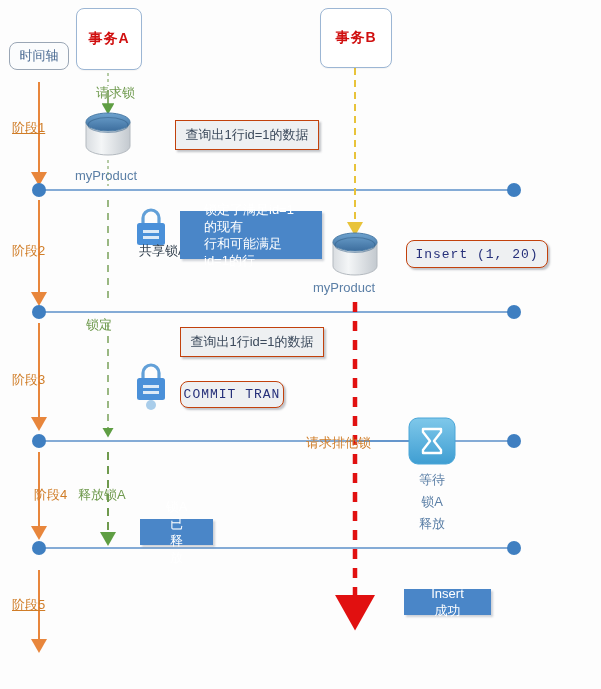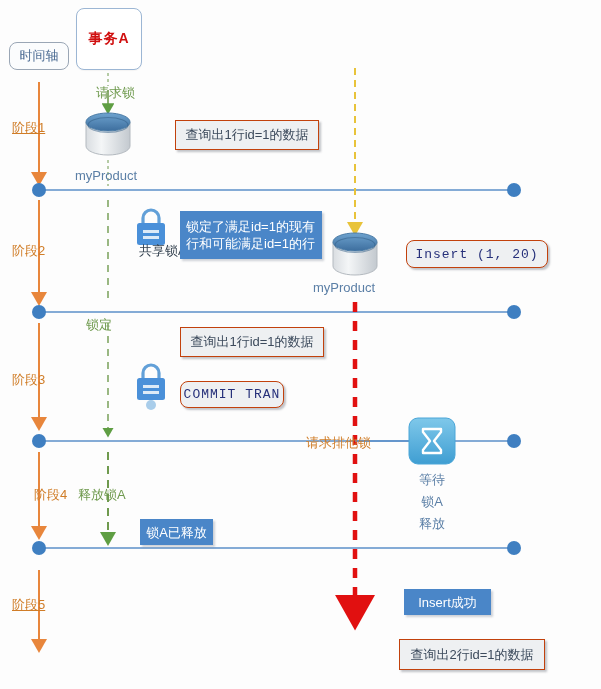--- a/index.html
+++ b/index.html
@@ -32,21 +32,21 @@
     color:#3c4a5c;font-size:13px;
     display:flex;align-items:center;justify-content:center;
     box-shadow:2px 2px 2px rgba(120,125,135,.45);
     white-space:nowrap;
   }
   .graybox.mono{font-family:"Liberation Mono","DejaVu Sans Mono",monospace;color:#26307a;letter-spacing:1px;border-radius:8px;}
   
   .bluebox{
     background:#4a86c8;color:#ffffff;font-size:13px;line-height:17px;
     display:flex;align-items:center;justify-content:center;
-    text-align:center;padding:2px 6px;box-sizing:border-box;
+    text-align:center;padding:2px 24px;box-sizing:border-box;
     box-shadow:2px 2px 2px rgba(120,130,145,.35);
   }
   .bluebox.left{justify-content:flex-start;text-align:left;}
   
   .lbl{font-size:13px;white-space:nowrap;}
   .lbl-green{color:#6f9a4e;}
   .lbl-orange{color:#d07d28;}
   .lbl-blue{color:#5b7fa6;}
   .stack{line-height:19px;text-align:center;color:#5b7fa6;font-size:13px;}
 
@@ -157,20 +157,23 @@
 
     <g transform="translate(409,418)">
       <rect x="0" y="0" width="46" height="46" rx="9" fill="url(#hgGrad)" stroke="#4aa6d8" stroke-width="1"></rect>
       <path d="M14,11 L32,11 L32,14 L25,23 L32,32 L32,35 L14,35 L14,32 L21,23 L14,14 Z" fill="none" stroke="#ffffff" stroke-width="2.4" stroke-linejoin="round"></path>
     </g>
   </svg>
 
   <div class="txbox" style="left:76px;top:8px;width:64px;height:60px;">
     <span>事务A</span>
   </div>
+  <div class="txbox" style="left:320px;top:8px;width:70px;height:58px;">
+    <span>事务B</span>
+  </div>
 
   <div class="axisbox" style="left:9px;top:42px;width:58px;height:26px;border-radius:8px;">
     <span>时间轴</span>
   </div>
 
   <div class="lbl lbl-orange" style="left:12px;top:119px;text-decoration:underline;">阶段1</div>
   <div class="lbl lbl-orange" style="left:12px;top:242px;">阶段2</div>
   <div class="lbl lbl-orange" style="left:12px;top:371px;">阶段3</div>
   <div class="lbl lbl-orange" style="left:12px;top:486px;margin-left:22px;">阶段4</div>
   <div class="lbl lbl-orange" style="left:12px;top:596px;text-decoration:underline;">阶段5</div>
@@ -192,23 +195,20 @@
   </div>
   <div class="graybox" style="left:180px;top:327px;width:142px;height:28px;">
     <span>查询出1行id=1的数据</span>
   </div>
   <div class="graybox mono" style="left:406px;top:240px;width:140px;height:26px;">
     <span>Insert  (1, 20)</span>
   </div>
   <div class="graybox mono" style="left:180px;top:381px;width:102px;height:25px;">
     <span>COMMIT TRAN</span>
   </div>
-  <div class="graybox" style="left:399px;top:639px;width:144px;height:29px;">
-    <span>查询出2行id=1的数据</span>
-  </div>
 
   <div class="bluebox left" style="left:180px;top:211px;width:142px;height:48px;flex-direction:column;align-items:flex-start;justify-content:center;">
     <span>锁定了满足id=1的现有</span>
     <span>行和可能满足id=1的行</span>
   </div>
   <div class="bluebox" style="left:140px;top:519px;width:73px;height:26px;">
     <span>锁A已释放</span>
   </div>
   <div class="bluebox" style="left:404px;top:589px;width:87px;height:26px;">
     <span>Insert成功</span>

